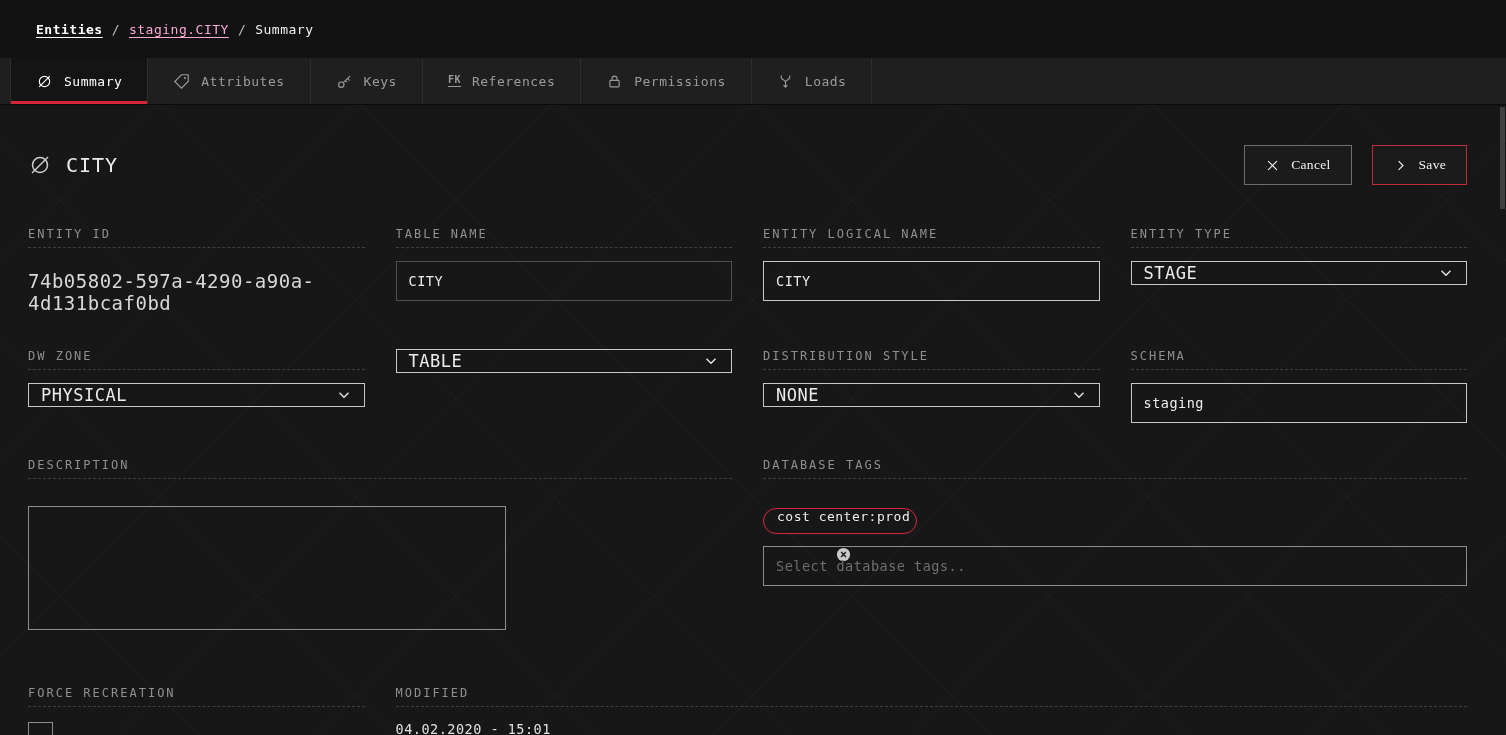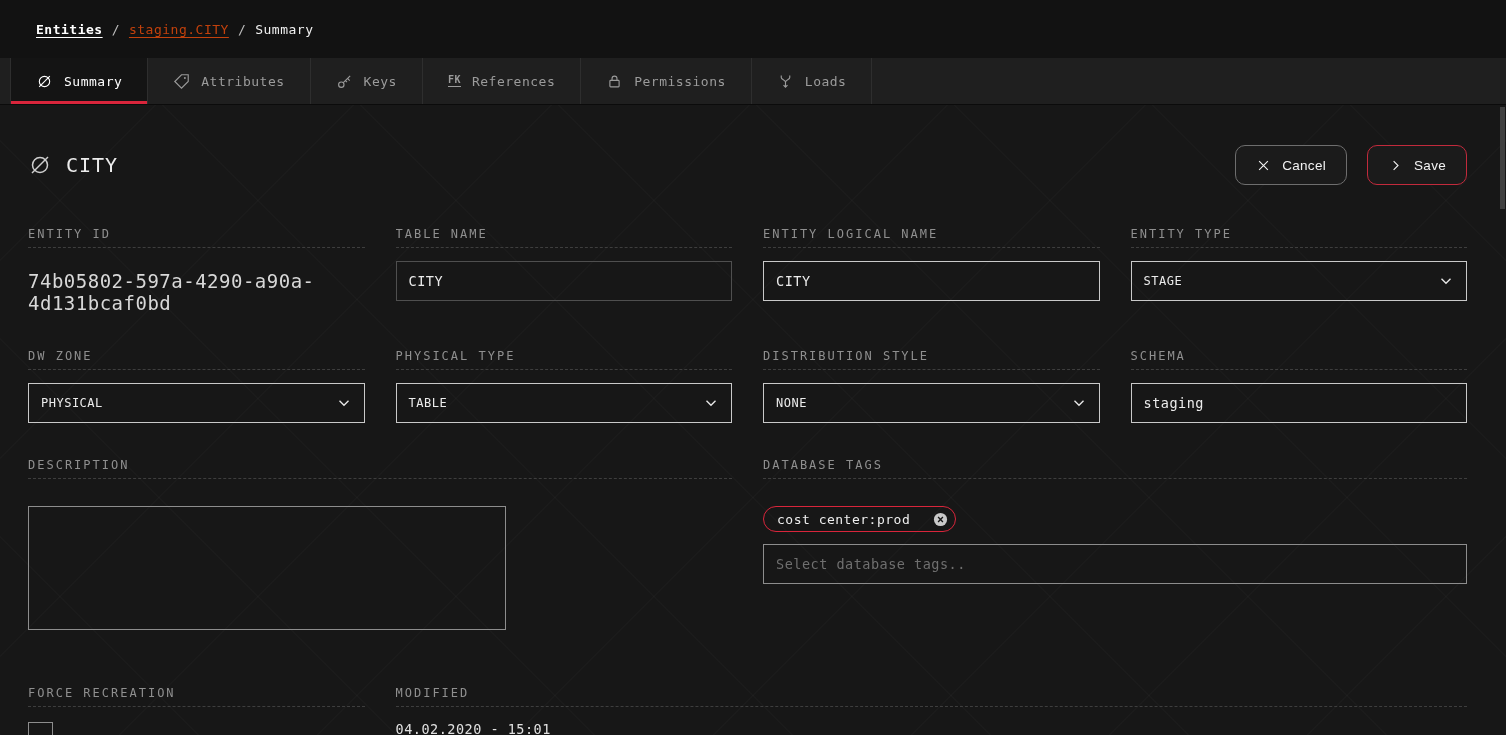--- a/index.html
+++ b/index.html
@@ -14,21 +14,21 @@
     position:relative;
   }
   svg { display:block; }
 
   
   .crumb-bar {
     height:58px; background:#121212; display:flex; align-items:center;
     padding:8px 36px; font-size:13px; letter-spacing:0.5px;
   }
   .crumb-link { color:#ffffff; font-weight:700; text-decoration:underline; text-underline-offset:3px; cursor:pointer; }
-  .crumb-link.secondary { color:#c2410c; font-weight:400; }
+  .crumb-link.secondary { color:#f9a8d4; font-weight:400; }
   .crumb-sep { color:#bdbdbd; margin:0 9px; }
   .crumb-current { color:#f0f0f0; }
 
   
   .tab-bar {
     height:47px; background:#1f1f1f; display:flex; align-items:stretch;
     padding-left:10px; border-bottom:1px solid #0b0b0b;
   }
   .tab {
     display:flex; align-items:center; gap:11px; padding:0 25px;
@@ -44,22 +44,22 @@
   .fk-glyph { font-size:10px; font-weight:700; border-bottom:1px solid currentColor; padding-bottom:1px; line-height:1; }
 
   
   .main { padding:0 39px 0 28px; }
   .header-row { display:flex; align-items:center; margin:40px 0 42px; }
   .title-icon { color:#cfcfcf; margin-right:14px; }
   .page-title { font-size:20px; letter-spacing:1px; color:#ececec; }
   .actions { margin-left:auto; display:flex; gap:20px; }
   .btn {
     height:40px; padding:0 20px; display:inline-flex; align-items:center; gap:11px;
-    background:#1b1b1b; border:1px solid #6e6e6e; border-radius:10px;
-    color:#f2f2f2; font-size:13.5px; font-family:Liberation Sans, sans-serif; cursor:pointer; letter-spacing:0.3px;
+    background:#1b1b1b; border:1px solid #6e6e6e; border-radius:0;
+    color:#f2f2f2; font-size:13.5px; font-family:Liberation Serif, serif; cursor:pointer; letter-spacing:0.3px;
   }
   .btn.save { border-color:#c22a3c; }
 
   
   .form-row {
     display:grid; grid-template-columns:repeat(4,1fr); column-gap:31px;
     margin-bottom:35px;
   }
   .form-row.row3 { margin-bottom:52px; }
   .span2 { grid-column:span 2; }
@@ -75,37 +75,37 @@
   .tinput {
     width:100%; height:40px; background:transparent; border:1px solid #c9c9c9;
     color:#ececec; font-family:inherit; font-size:13.5px; letter-spacing:0.5px;
     padding:0 12px; outline:none;
   }
   .tinput.dim { border-color:#4f4f4f; }
   .tinput.mid { border-color:#8d8d8d; }
   .tinput::placeholder { color:#6f6f6f; }
 
   .select {
-    position:relative; width:100%; height:40px; border:1px solid #c9c9c9;
+    position:relative; width:100%; height:24px; border:1px solid #c9c9c9;
     display:flex; align-items:center; padding:0 40px 0 12px;
-    font-size:12px; letter-spacing:0.5px; color:#ececec; cursor:pointer;
+    font-size:17px; letter-spacing:0.5px; color:#ececec; cursor:pointer;
   }
   .select .chev { position:absolute; right:11px; top:50%; transform:translateY(-50%); color:#e8e8e8; pointer-events:none; }
 
   .desc-area {
     width:478px; height:124px; background:transparent; border:1px solid #8d8d8d;
     color:#ececec; font-family:inherit; font-size:13.5px; padding:10px 12px;
     resize:none; outline:none;
   }
 
   .tags-line { margin-bottom:12px; }
   .tag-pill {
     display:inline-flex; align-items:center; gap:22px; height:26px;
     padding:0 6px 0 13px; border:1px solid #d9253b; border-radius:13px;
-    font-size:13px; letter-spacing:0.5px; color:#eeeeee; cursor:default;
+    font-size:13px; letter-spacing:0.5px; color:#eeeeee; cursor:default;flex-direction:column;
   }
   .tag-remove { cursor:pointer; display:flex; }
 
   .checkbox {
     width:25px; height:25px; border:1px solid #8d8d8d; background:transparent;
     margin-top:15px; cursor:pointer;
   }
 
   .mod-date { font-size:13.5px; color:#e0e0e0; letter-spacing:0.5px; margin-top:14px; }
   .mod-by { font-size:11.5px; font-style:italic; color:#9a9a9a; margin-top:7px; font-family:"DejaVu Sans","Liberation Sans",sans-serif; }
@@ -246,21 +246,20 @@
       <div class="select">
         <span>PHYSICAL</span>
         <span class="chev">
           <svg width="18" height="18" viewBox="0 0 24 24" fill="none" stroke="currentColor" stroke-width="1.8">
               <path d="M6 9 l6 6 6-6"></path>
             </svg>
         </span>
       </div>
     </div>
     <div class="field">
-      <div class="flabel">PHYSICAL TYPE</div>
       <div class="select">
         <span>TABLE</span>
         <span class="chev">
           <svg width="18" height="18" viewBox="0 0 24 24" fill="none" stroke="currentColor" stroke-width="1.8">
               <path d="M6 9 l6 6 6-6"></path>
             </svg>
         </span>
       </div>
     </div>
     <div class="field">

